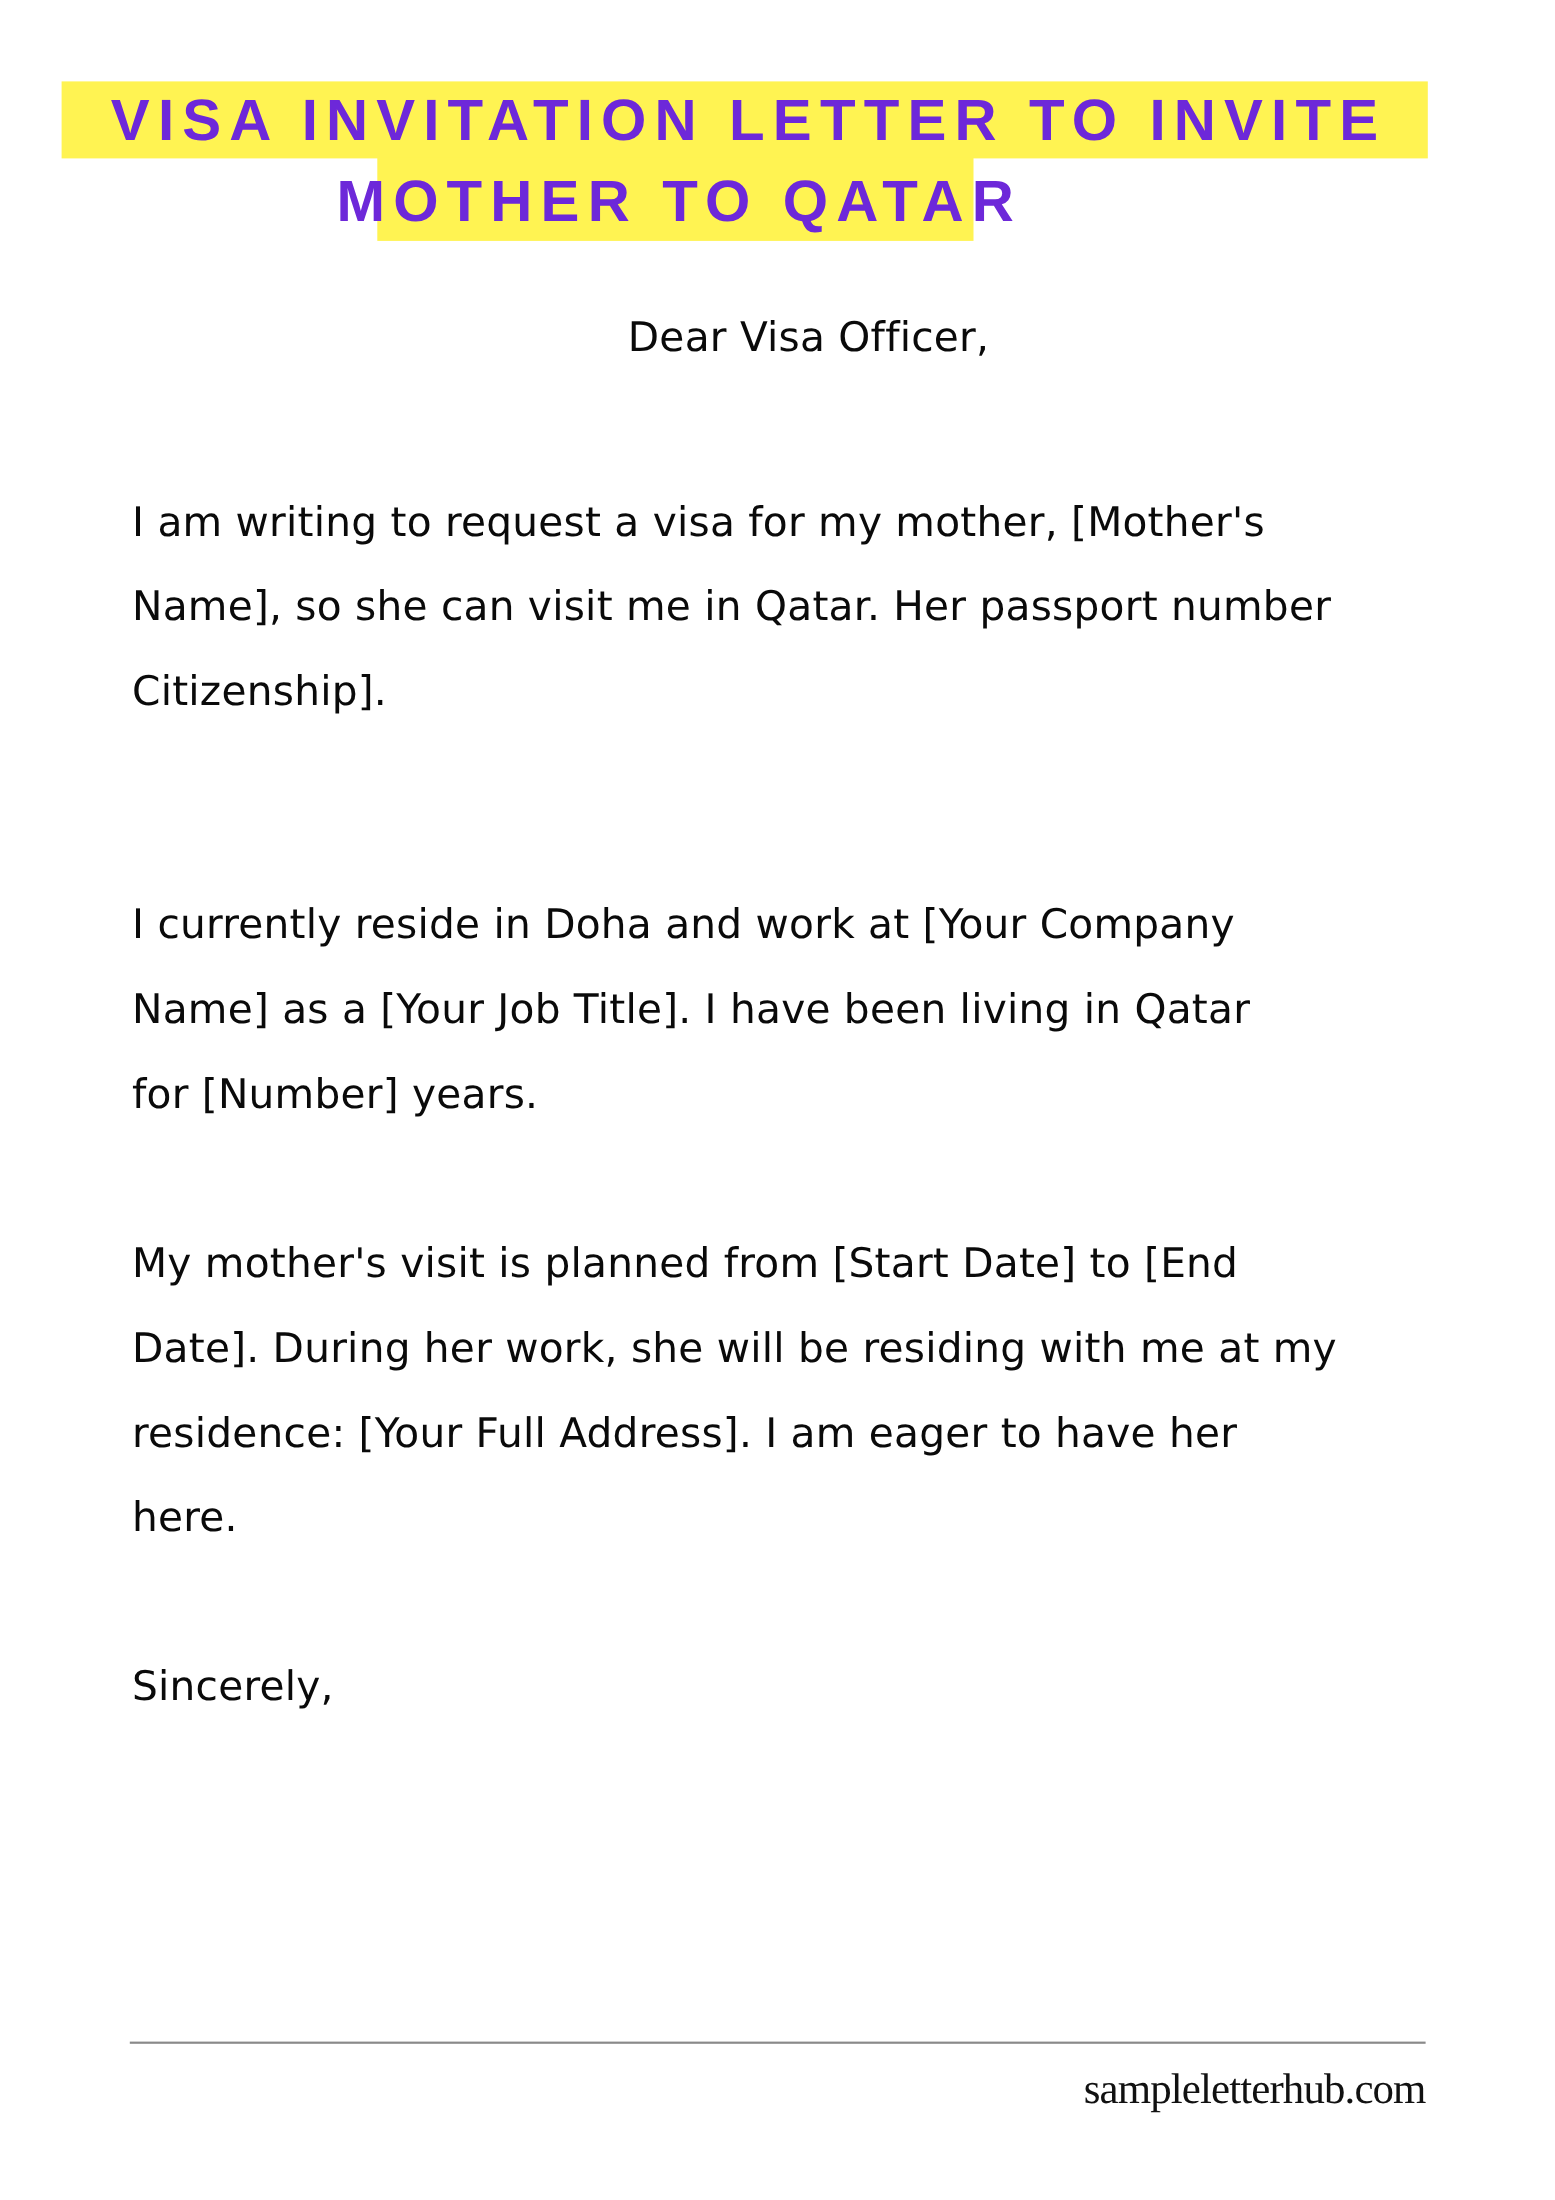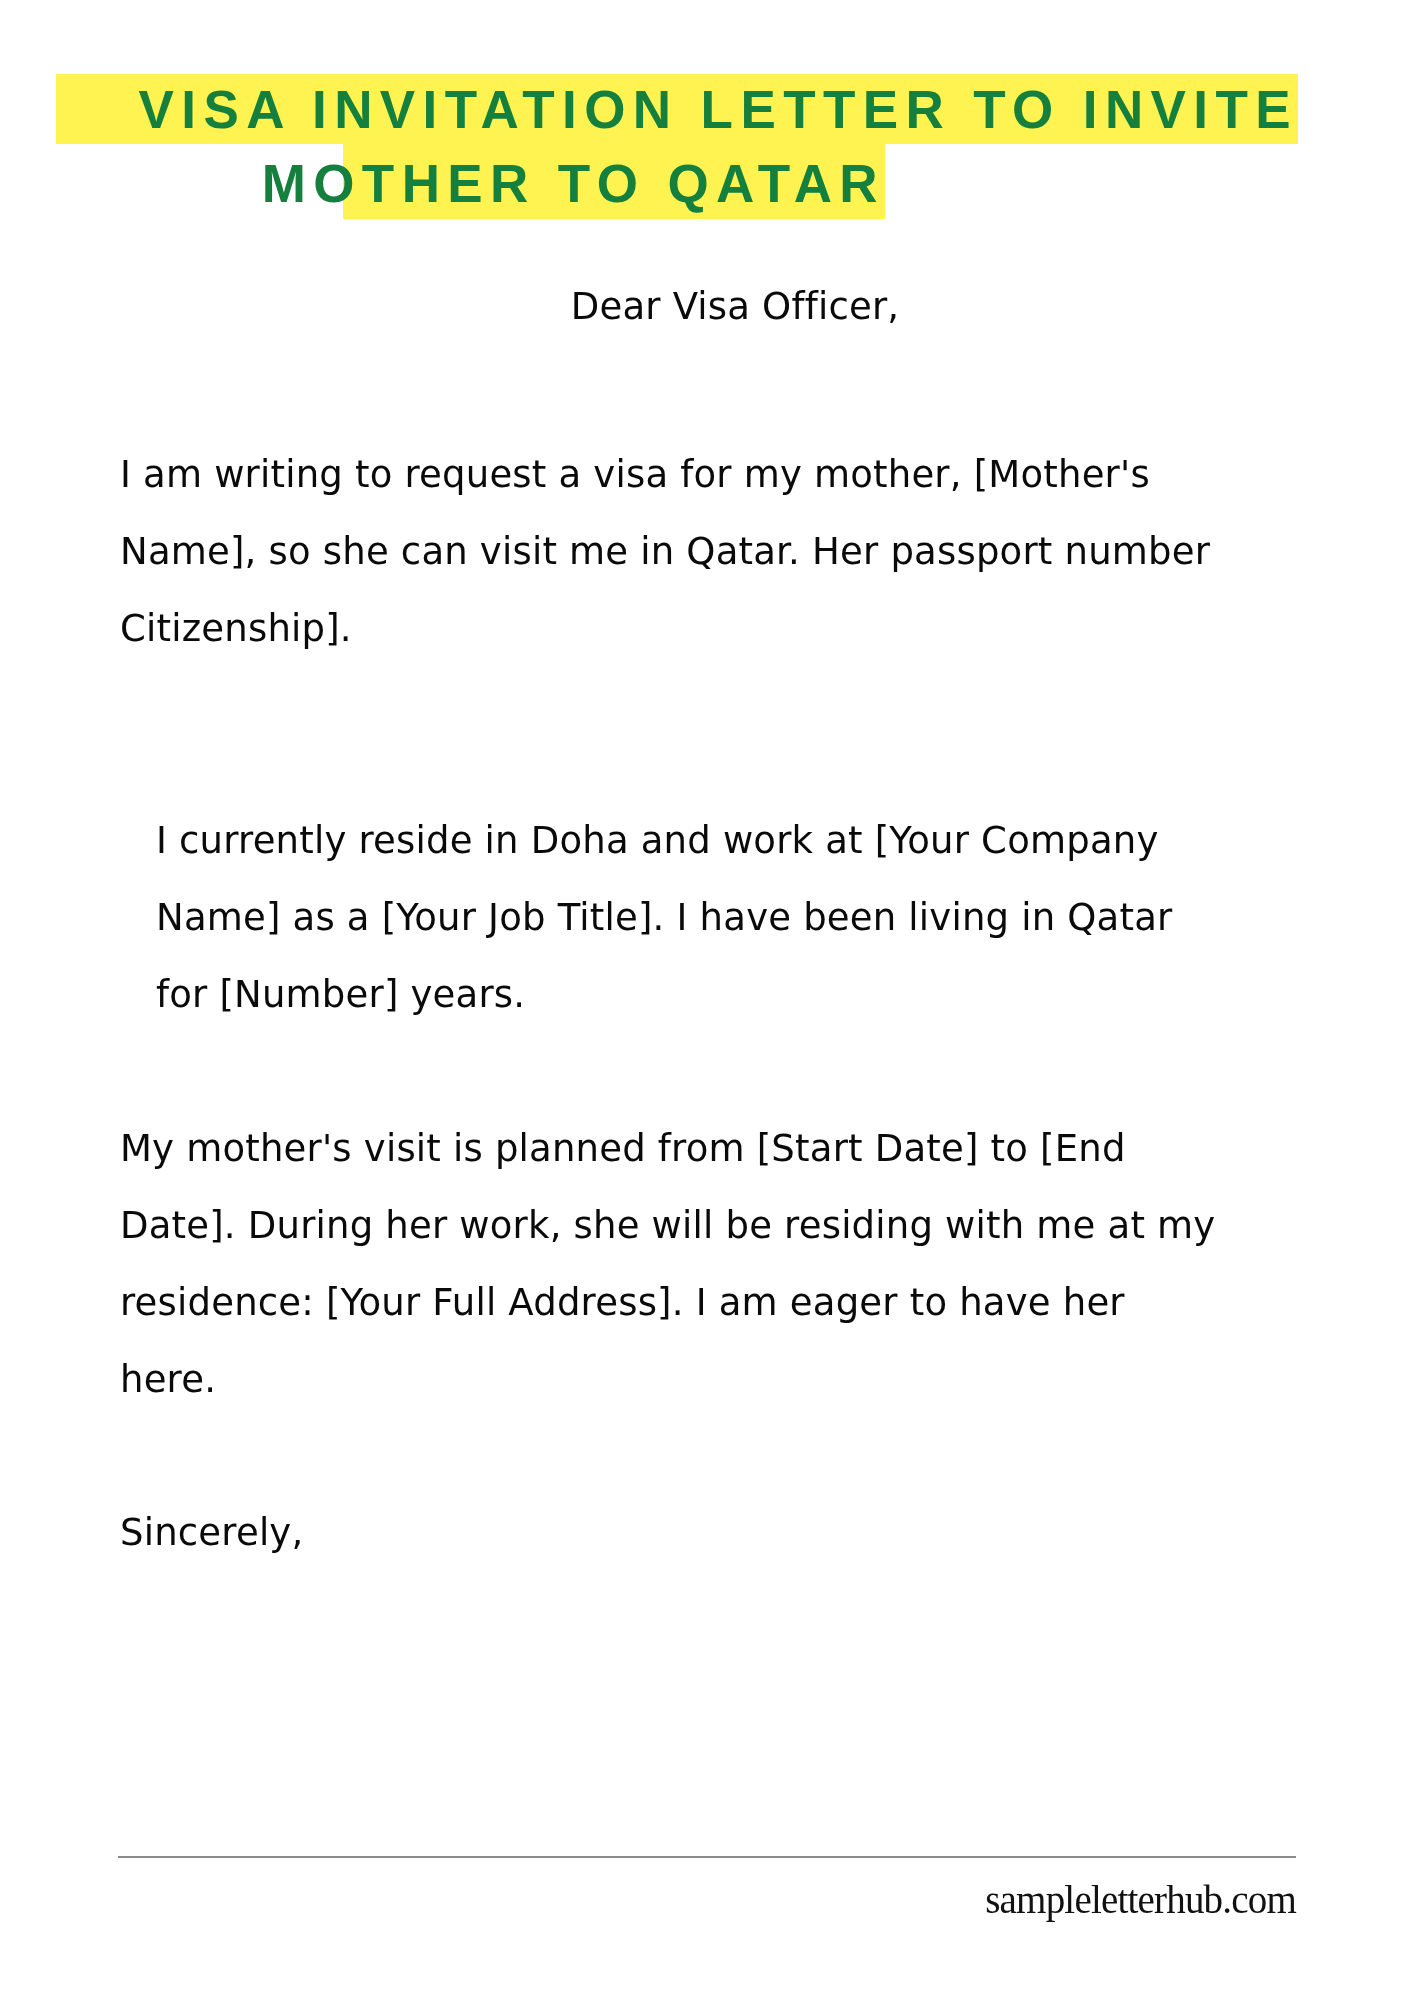--- a/index.html
+++ b/index.html
@@ -11,26 +11,26 @@
       width: 1414px;
       height: 2000px;
       position: relative;
       overflow: hidden;
       font-family: "Liberation Sans", sans-serif;
       color: #0a0a0a;
     }
     .hl {
       position: absolute;
       background: #fff352;
-      color: #15803d;
+      color: #6d28d9;
       white-space: nowrap;
       box-sizing: border-box;
       display: flex;
       align-items: center;
-      justify-content: flex-end;
+      justify-content: center;
     }
     .hl-1 {
       left: 56px;
       top: 74px;
       width: 1242px;
       height: 70px;
       padding-left: 7px;
     }
     .hl-2 {
       left: 343px;
@@ -94,21 +94,21 @@
 <p class="body-text" style="top:268px;text-align:center;">
   <span class="line">Dear Visa Officer,</span>
 </p>
 
 <div class="body-text" style="top:436px;">
   <span class="line">I am writing to request a visa for my mother, [Mother's</span>
   <span class="line">Name], so she can visit me in Qatar. Her passport number</span>
   <span class="line">Citizenship].</span>
 </div>
 
-<div class="body-text" style="top:802px;margin-left:36px;">
+<div class="body-text" style="top:802px;">
   <span class="line">I currently reside in Doha and work at [Your Company</span>
   <span class="line">Name] as a [Your Job Title]. I have been living in Qatar</span>
   <span class="line">for [Number] years.</span>
 </div>
 
 <div class="body-text" style="top:1110px;">
   <span class="line">My mother's visit is planned from [Start Date] to [End</span>
   <span class="line">Date]. During her work, she will be residing with me at my</span>
   <span class="line">residence: [Your Full Address]. I am eager to have her</span>
   <span class="line">here.</span>

